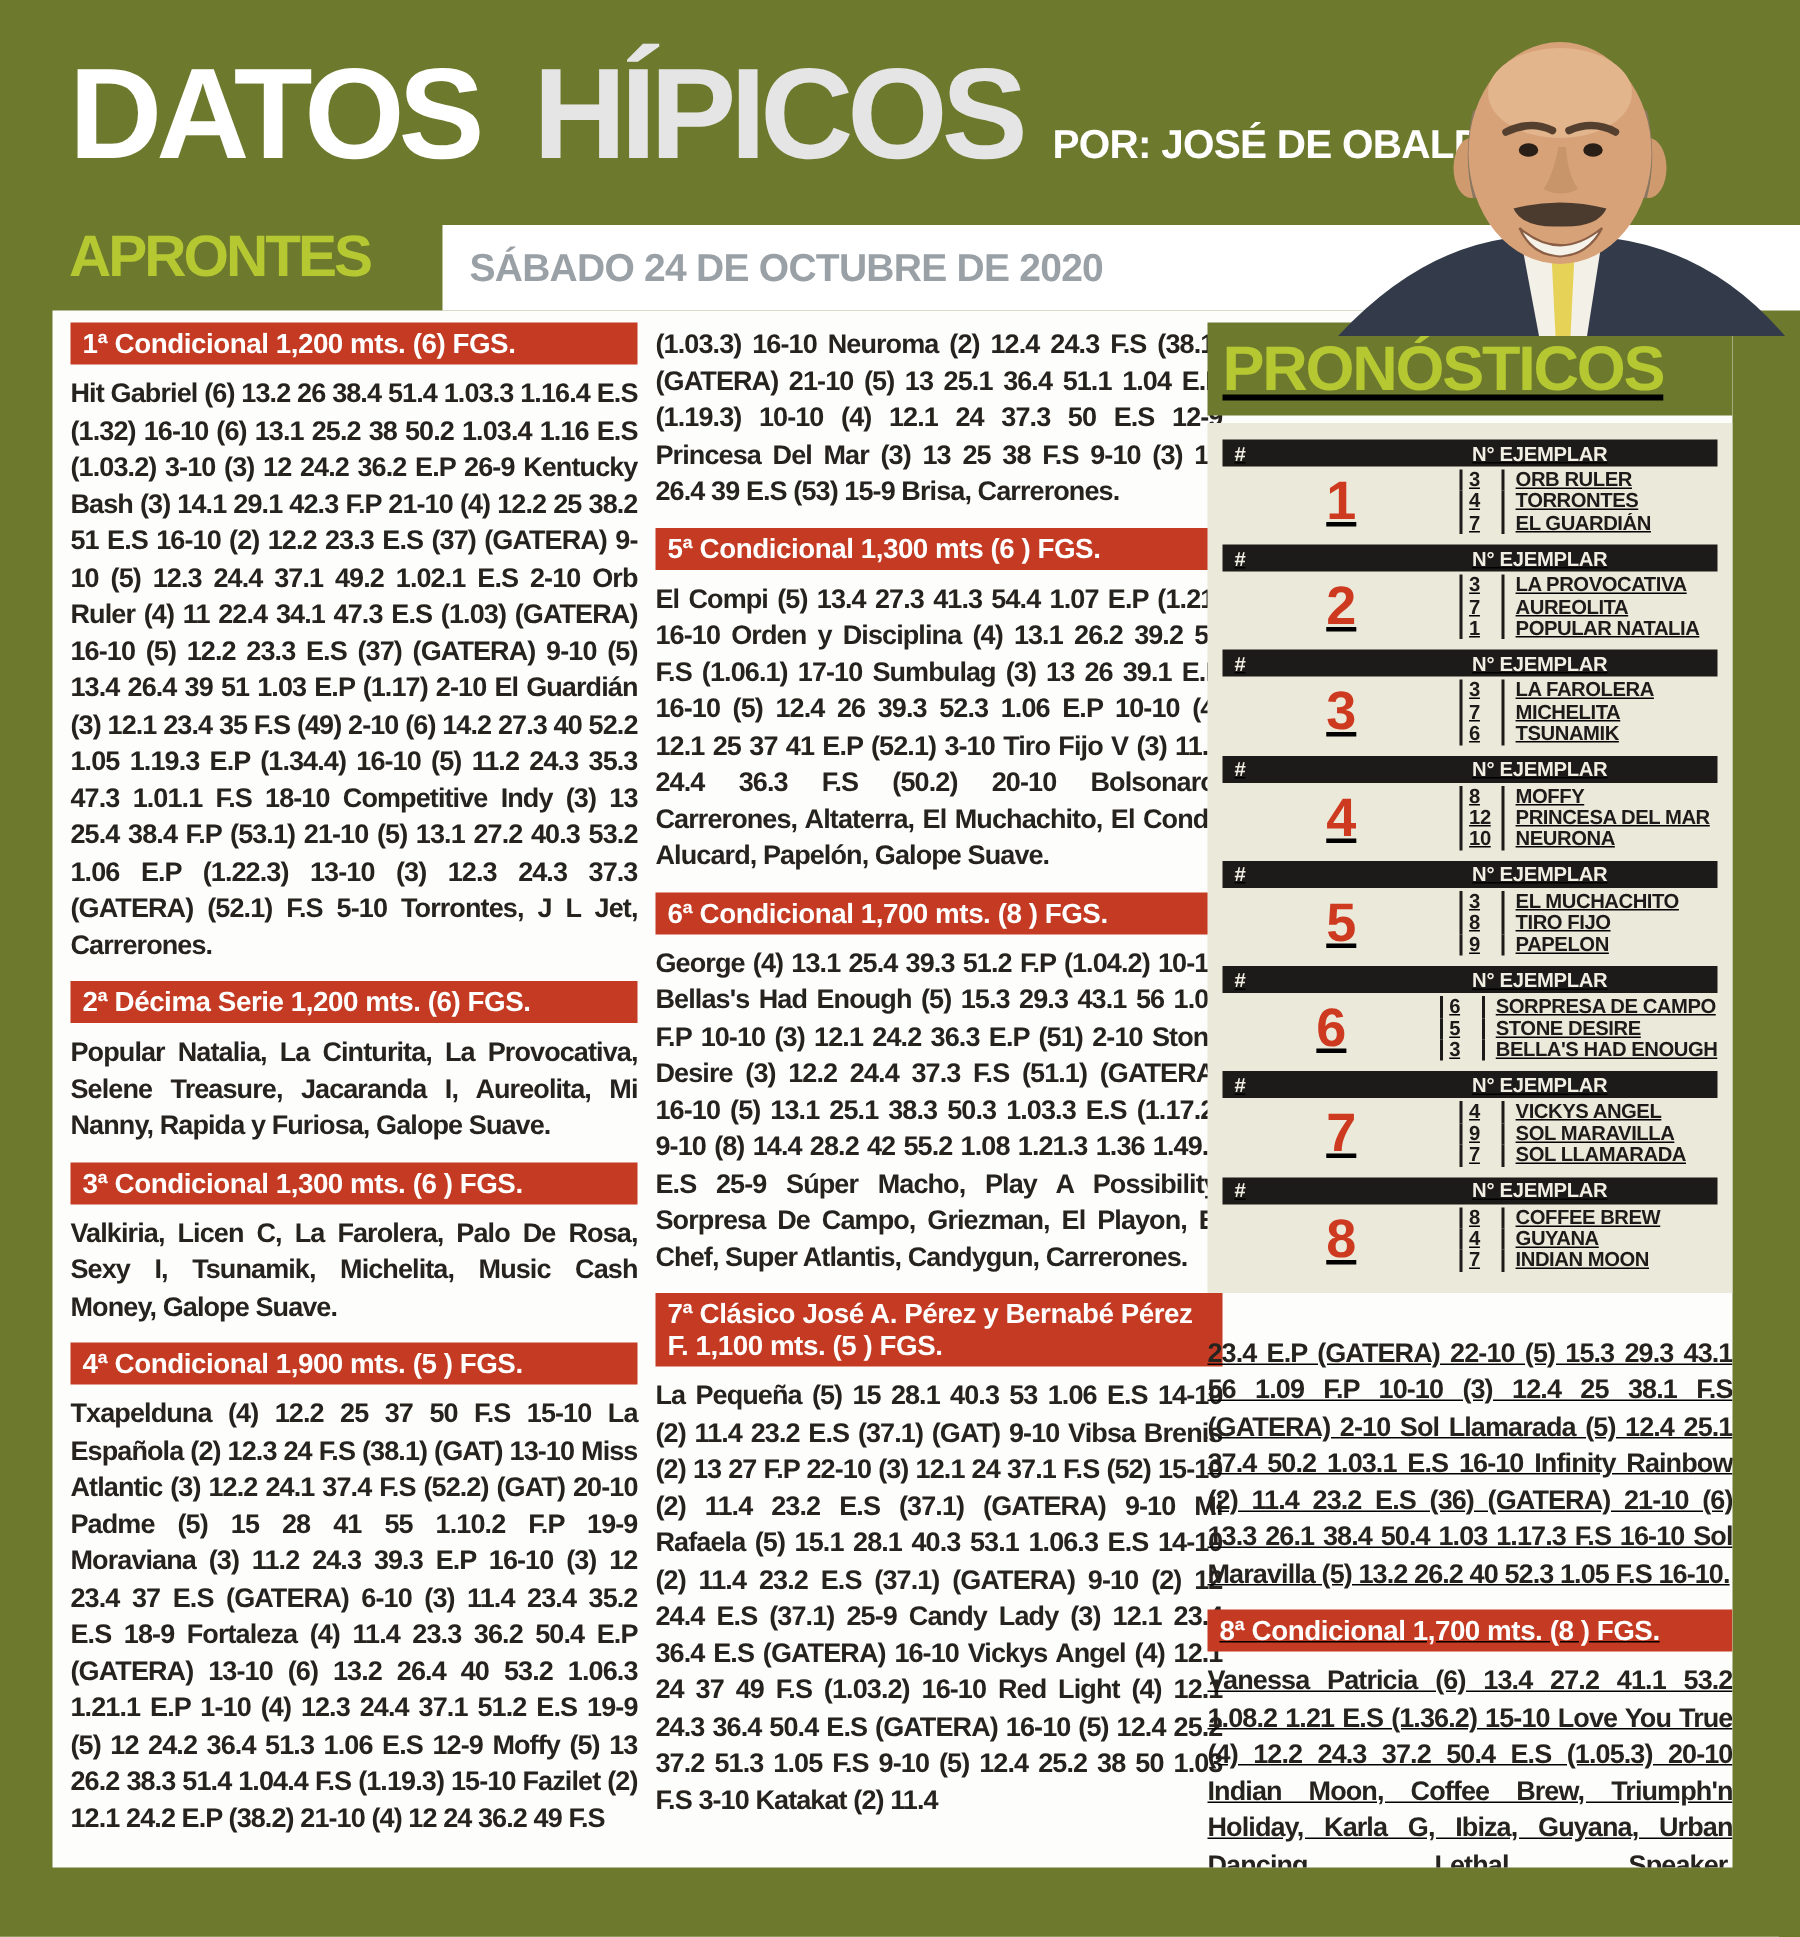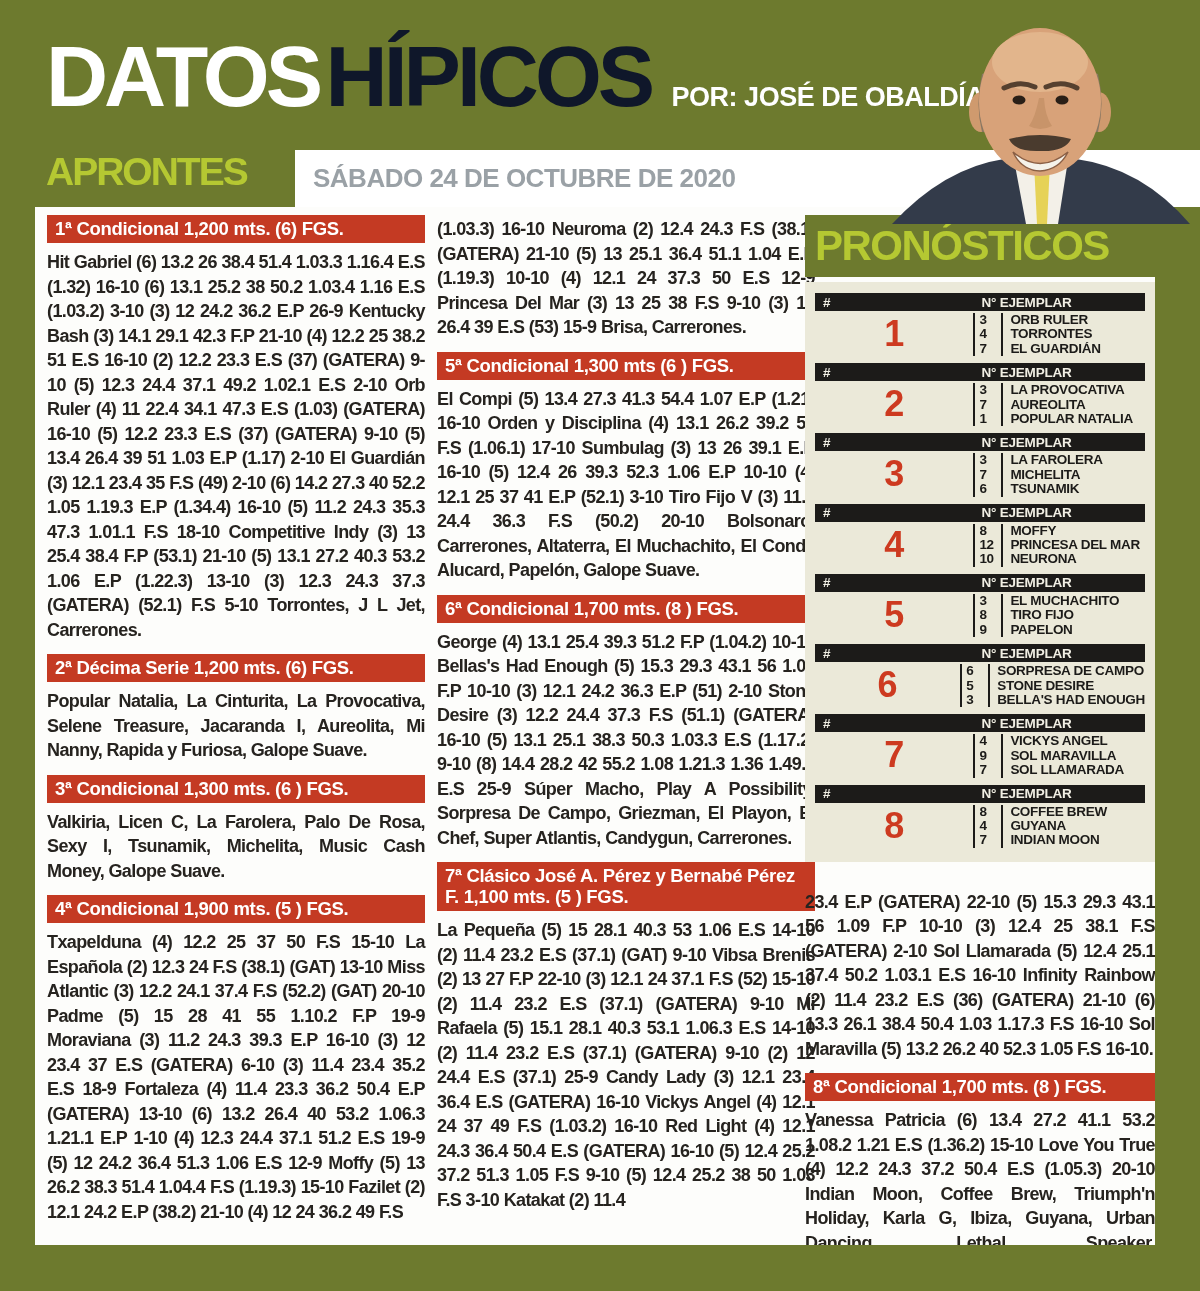--- a/index.html
+++ b/index.html
@@ -12,21 +12,21 @@
   }
   .page{position:absolute;inset:0;width:1200px;height:1291px;background:#6d7a2e;overflow:hidden;}
 
   
   .masthead{
     position:absolute;left:46px;top:36px;white-space:nowrap;line-height:0.95;z-index:3;
   }
   .title-big{
     font-size:86px;font-weight:700;letter-spacing:-4px;color:#ffffff;
   }
-  .title-accent{color:#0f172a;margin-left:2px;}
+  .title-accent{color:#e5e5e5;margin-left:32px;}
   .byline{
     font-size:27px;font-weight:700;letter-spacing:-0.5px;color:#ffffff;margin-left:16px;
   }
   .aprontes-label{
     position:absolute;left:46px;top:150px;
     font-size:39px;font-weight:700;letter-spacing:-2px;color:#b5c832;z-index:3;
   }
   .date-band{
     position:absolute;left:295px;top:150px;width:905px;height:57px;
     background:#ffffff;z-index:1;
@@ -40,21 +40,21 @@
   .photo{position:absolute;left:878px;top:8px;width:322px;height:216px;z-index:6;}
 
   
   .panel{
     position:absolute;left:35px;top:207px;width:1120px;height:1038px;
     background:#fdfdfb;overflow:hidden;z-index:2;
   }
   .col{position:absolute;top:8px;}
   .col1{left:12px;width:378px;}
   .col2{left:402px;width:378px;}
-  .col3{left:770px;width:350px;}
+  .col3{left:770px;width:350px;text-decoration:underline;}
 
   .race-bar{
     background:#c43a23;color:#ffffff;
     font-size:18.5px;font-weight:700;letter-spacing:-0.3px;line-height:21px;
     padding:3px 8px 4px;margin:10px 0 7px;
   }
   .race-bar:first-child{margin-top:0;}
   .race-body{
     font-size:18px;font-weight:700;letter-spacing:-0.6px;line-height:24.5px;
     color:#26231f;text-align:justify;margin:0 0 12px;

